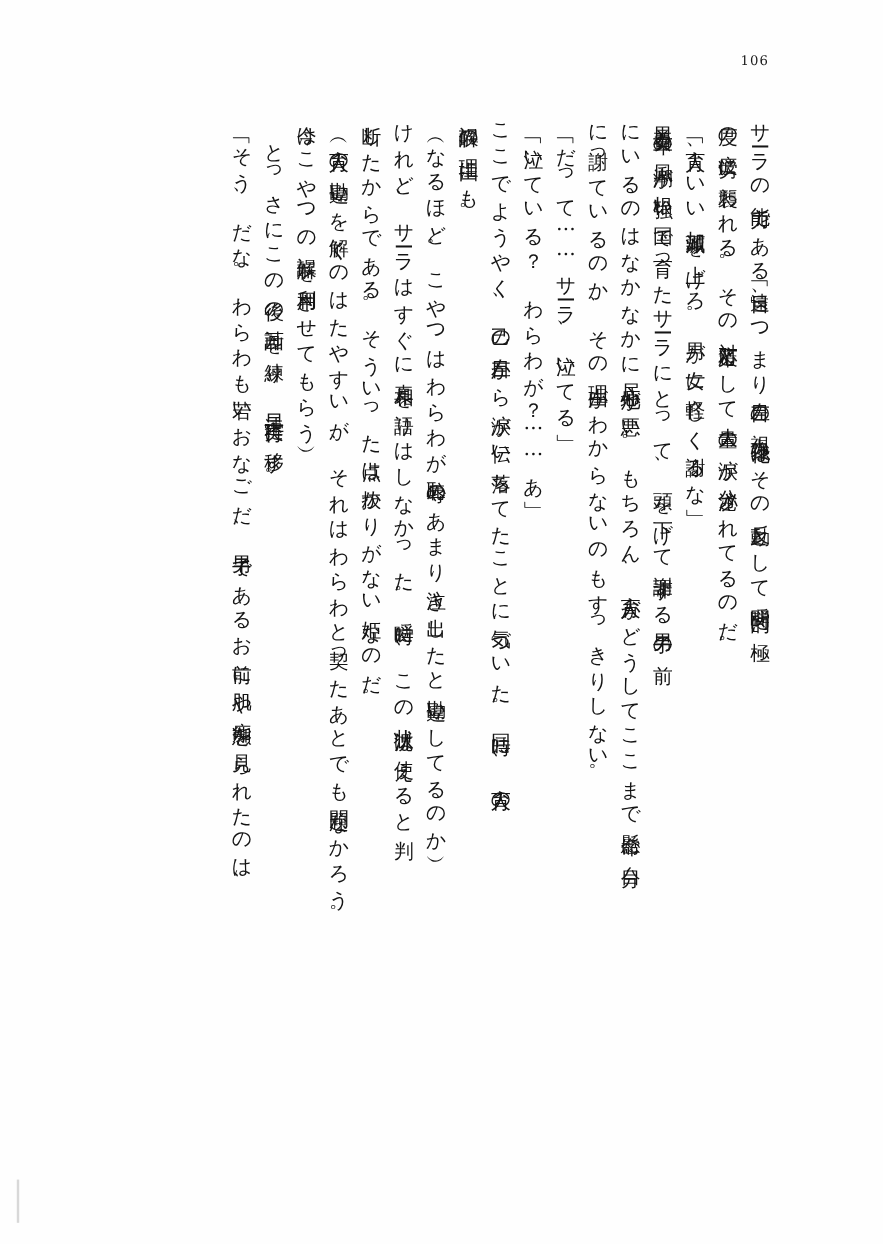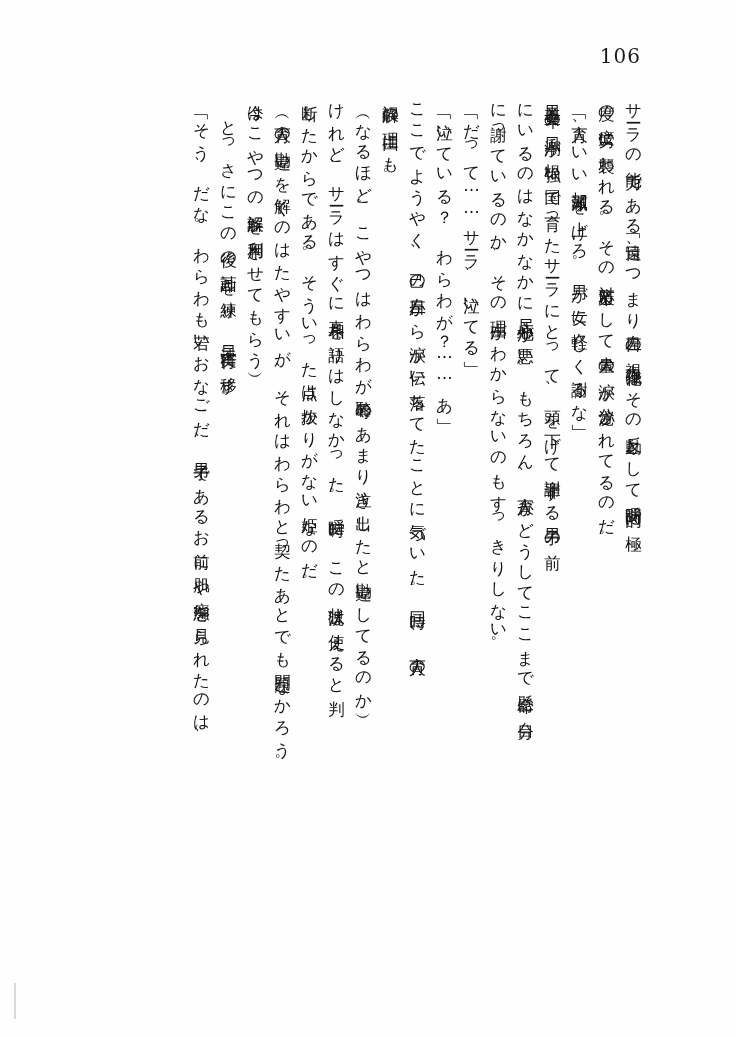--- a/index.html
+++ b/index.html
@@ -22,21 +22,21 @@
     top: 0;
     width: 736px;
     height: 1037px;
     background: #fefefe;
   }
 
   .page-number {
     position: absolute;
     top: 44px;
     right: 95px;
-    font-size: 20px;
+    font-size: 11px;
     letter-spacing: 1px;
     color: #1a1a1a;
     font-family: "DejaVu Serif", "Liberation Serif", serif;
   }
 
   .text-block {
     position: absolute;
     top: 92px;
     left: 96px;
     width: 545px;

